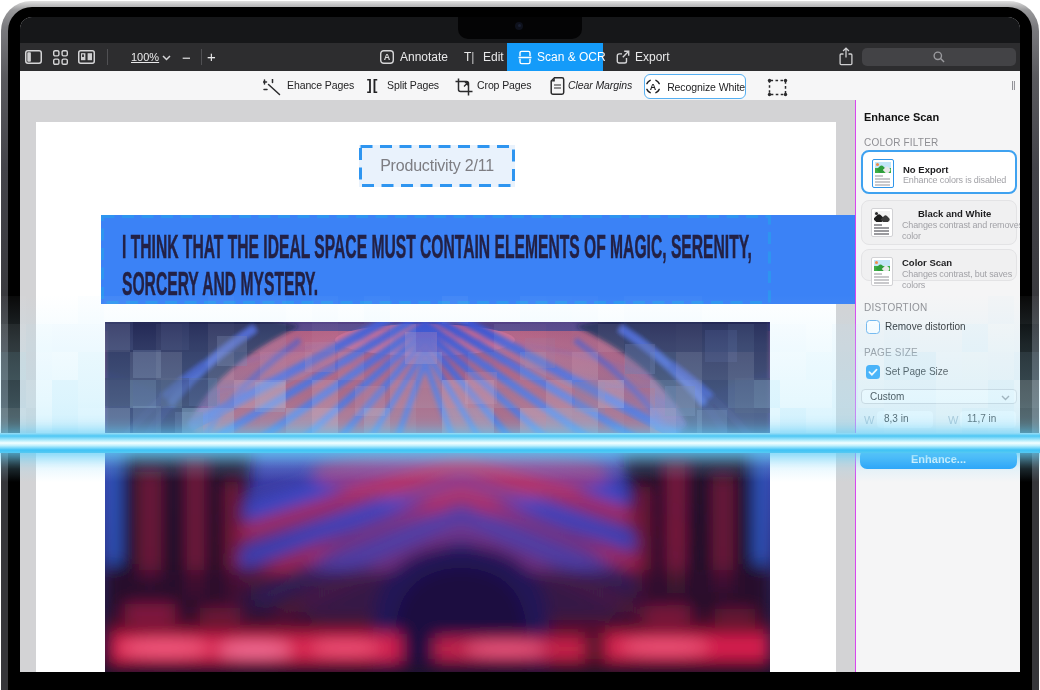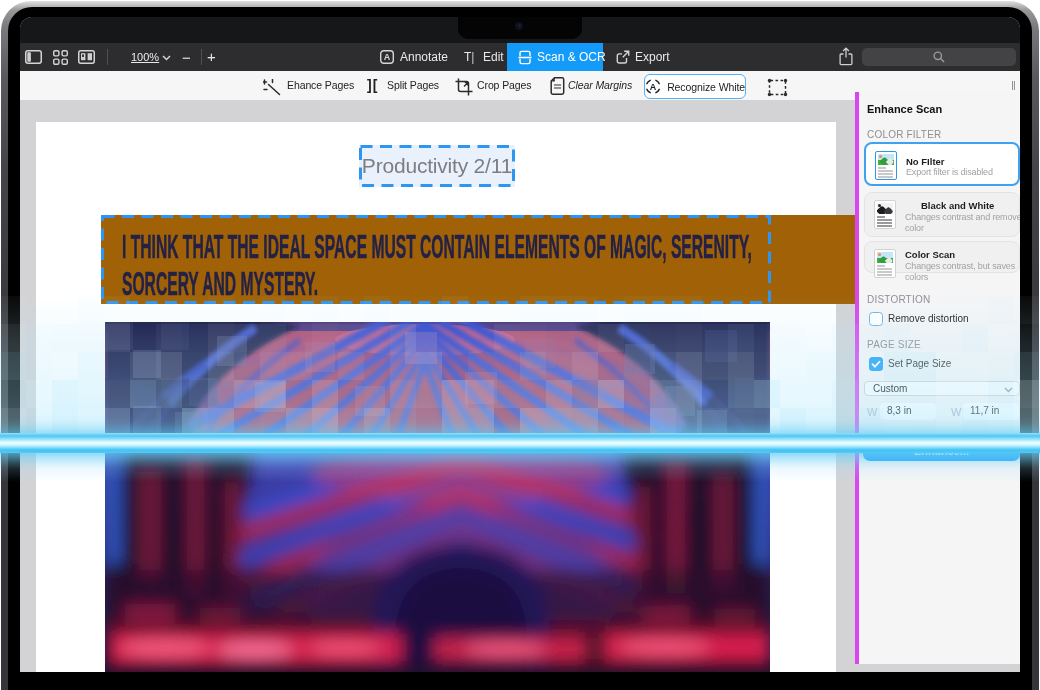--- a/index.html
+++ b/index.html
@@ -32,28 +32,28 @@
 
   
   .t2txt{color:#232325;}
   #recbtn{left:624px;top:3px;width:100px;height:23px;background:#fff;border:1.5px solid #55aff2;
           border-radius:6px;display:flex;align-items:center;justify-content:center;color:#1d1d1f;font-size:10.5px;letter-spacing:-0.1px;white-space:nowrap;}
 
   
   #page{left:16px;top:105px;width:800px;height:550px;background:#ffffff;}
   #pbox1{left:323px;top:23px;width:156px;height:42px;background:#e9f2fc;
          display:flex;align-items:center;justify-content:center;
-         color:#7d7d82;font-size:21px;letter-spacing:-0.2px;}
-  #pbox2{left:65px;top:93px;width:802px;height:89px;background:#a16207;}
+         color:#7d7d82;font-size:16px;letter-spacing:-0.2px;}
+  #pbox2{left:65px;top:93px;width:802px;height:89px;background:#3b82f6;}
   .qline{position:absolute;left:21px;white-space:nowrap;color:#232145;font-weight:bold;
          -webkit-text-stroke:0.5px #232145;
          font-size:33px;transform:scaleX(0.474);transform-origin:0 0;letter-spacing:0px;}
 
   
-  #sidebar{left:835px;top:75px;width:165px;height:572px;background:#f5f5f6;border-left:4px solid #d946ef;
+  #sidebar{left:835px;top:83px;width:165px;height:572px;background:#f5f5f6;border-left:1px solid #d946ef;
            box-sizing:border-box;color:#1d1d1f;}
   .shead{position:absolute;font-size:11px;font-weight:bold;color:#111;}
   .slabel{position:absolute;left:8px;font-size:10px;color:#8e8e93;letter-spacing:0.2px;}
   .card{position:absolute;left:5px;width:156px;background:#f0f0f1;border:1px solid #e3e3e5;
         border-radius:8px;box-sizing:border-box;}
   .cardsel{background:#fff;border:2px solid #3fa2f0;}
   .ctitle{position:absolute;left:40px;font-size:9.5px;font-weight:bold;color:#1d1d1f;}
   .csub{position:absolute;left:40px;font-size:9px;color:#a2a2a7;line-height:11px;white-space:nowrap;letter-spacing:-0.15px;}
   .thumb{position:absolute;left:9px;width:22px;height:29px;background:#fff;box-sizing:border-box;}
   .cbox{position:absolute;left:30px;width:14px;height:14px;border-radius:3.5px;box-sizing:border-box;}
@@ -360,22 +360,22 @@
           <div class="abs" style="left:1.5px;top:1.5px;width:16px;height:11px;background:linear-gradient(180deg,#c3e6f8 55%,#3fae47 55%);overflow:hidden;">
             <div class="abs" style="left:1.5px;top:1.5px;width:3px;height:3px;border-radius:50%;background:#f08a4b;"></div>
             <div class="abs" style="left:3px;top:4.5px;width:7px;height:7px;background:#2f9e3c;border-radius:40% 40% 0 0;transform:rotate(45deg);"></div>
             <div class="abs" style="left:9px;top:5.5px;width:6px;height:6px;background:#e8e8e8;border-radius:40% 40% 0 0;transform:rotate(45deg);"></div>
           </div>
           <div class="abs" style="left:2px;top:15px;width:8px;height:1.5px;background:#c9c9cc;"></div>
           <div class="abs" style="left:2px;top:18px;width:15px;height:1.5px;background:#c9c9cc;"></div>
           <div class="abs" style="left:2px;top:21px;width:15px;height:1.5px;background:#c9c9cc;"></div>
           <div class="abs" style="left:2px;top:24px;width:15px;height:1.5px;background:#c9c9cc;"></div>
         </div>
-        <div class="ctitle" style="top:11.5px;">No FIlter</div>
-        <div class="csub" style="top:23px;">Export filter is disabled</div>
+        <div class="ctitle" style="top:11.5px;">No Export</div>
+        <div class="csub" style="top:23px;">Enhance colors is disabled</div>
       </div>
       <div class="card" style="top:100px;height:45px;">
         <div class="thumb" style="top:7px;border:1px solid #d2d2d5;border-radius:2px;">
           <div class="abs" style="left:2px;top:2px;width:16px;height:11px;background:#f2f2f2;overflow:hidden;">
             <div class="abs" style="left:0.5px;top:1px;width:3px;height:3px;border-radius:50%;background:#2b2b2b;"></div>
             <div class="abs" style="left:1px;top:4px;width:8px;height:8px;background:#1d1d1d;border-radius:30% 30% 0 0;transform:rotate(45deg);"></div>
             <div class="abs" style="left:8px;top:5px;width:7px;height:7px;background:#3a3a3a;border-radius:30% 30% 0 0;transform:rotate(45deg);"></div>
           </div>
           <div class="abs" style="left:2px;top:15px;width:8px;height:1.5px;background:#9a9a9e;"></div>
           <div class="abs" style="left:2px;top:18px;width:15px;height:1.5px;background:#9a9a9e;"></div>

